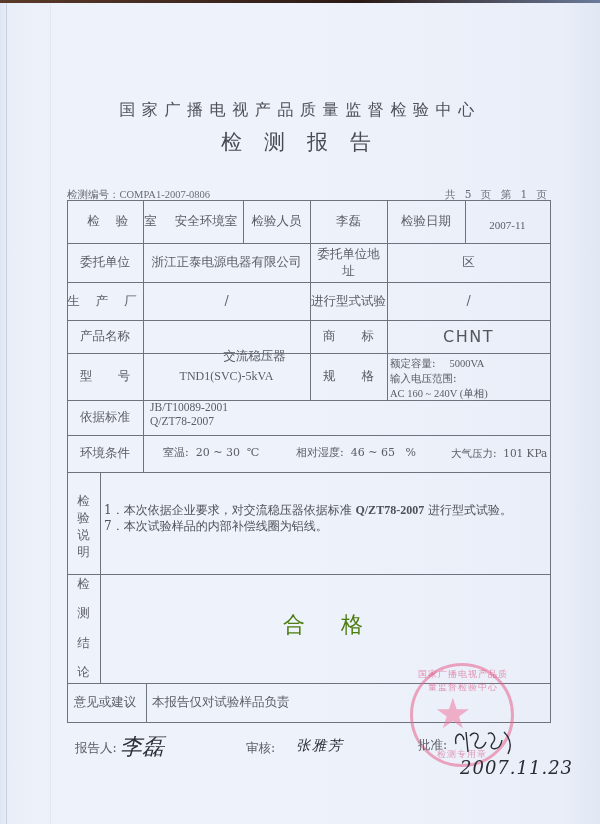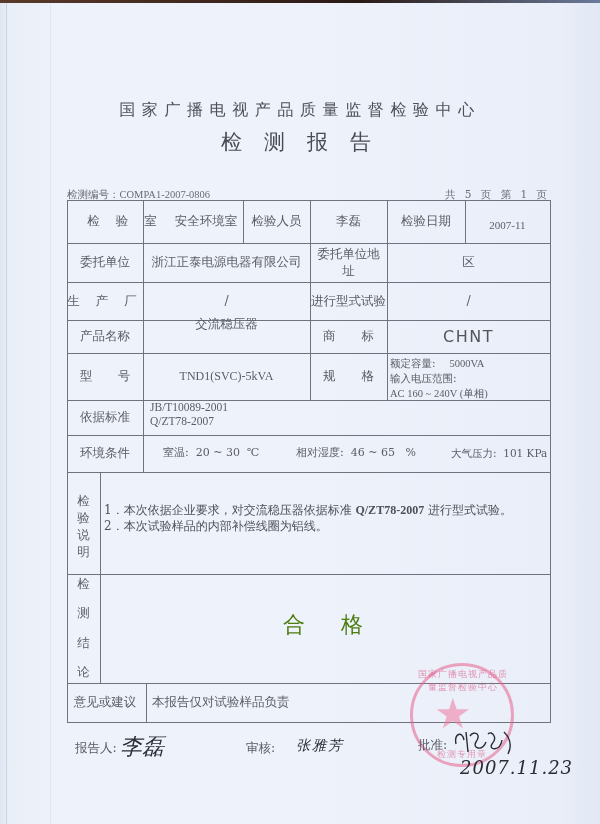--- a/index.html
+++ b/index.html
@@ -127,21 +127,21 @@
 <div class="cell" style="left:387px; top:243px; width:163px; height:39px; flex-direction:column;">
   <span>区</span>
 </div>
 
 <div class="cell spread" style="left:67px; top:282px; width:76px; height:38px;">生 产 厂</div>
 <div class="cell" style="left:143px; top:282px; width:167px; height:38px;">/</div>
 <div class="cell" style="left:310px; top:282px; width:77px; height:38px;">进行型式试验</div>
 <div class="cell" style="left:387px; top:282px; width:163px; height:38px;">/</div>
 
 <div class="cell" style="left:67px; top:320px; width:76px; height:33px;">产品名称</div>
-<div class="cell" style="left:143px; top:308px; width:167px; height:33px;">交流稳压器</div>
+<div class="cell" style="left:143px; top:340px; width:167px; height:33px;padding-left:28px;">交流稳压器</div>
 <div class="cell" style="left:310px; top:320px; width:77px; height:33px; justify-content:space-around;">
   <span>商</span>
   <span>标</span>
 </div>
 <div class="cell" style="left:387px; top:320px; width:163px; height:33px;">
   <span class="brand">CHNT</span>
 </div>
 
 <div class="cell" style="left:67px; top:353px; width:76px; height:47px; justify-content:space-around;">
   <span>型</span>
@@ -170,21 +170,21 @@
 <div class="cell left" style="left:451px; top:435px; height:37px; font-size:10.5px; white-space:pre;">大气压力:  101 KPa</div>
 
 <div class="vert" style="left:67px; top:492px; width:33px; line-height:17px;">
   <span>检</span>
   <span>验</span>
   <span>说</span>
   <span>明</span>
 </div>
 <div class="notes">
   <div><span>1．本次依据企业要求，对交流稳压器依据标准 </span><span class="std">Q/ZT78-2007</span><span> 进行型式试验。</span></div>
-  <div>2．本次试验样品的内部补偿线圈为铝线。</div>
+  <div>7．本次试验样品的内部补偿线圈为铝线。</div>
 </div>
 
 <div class="vert" style="left:67px; top:574px; width:33px; height:109px; justify-content:space-between; padding:2px 0; box-sizing:border-box;">
   <span>检</span>
   <span>测</span>
   <span>结</span>
   <span>论</span>
 </div>
 <div class="verdict">合格</div>
 

